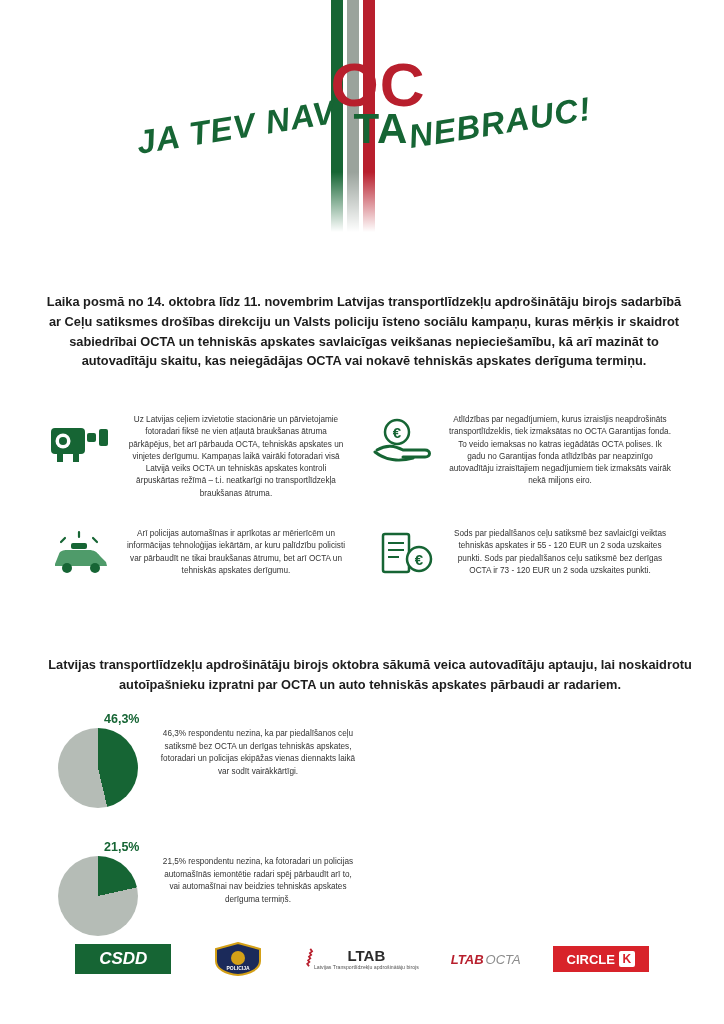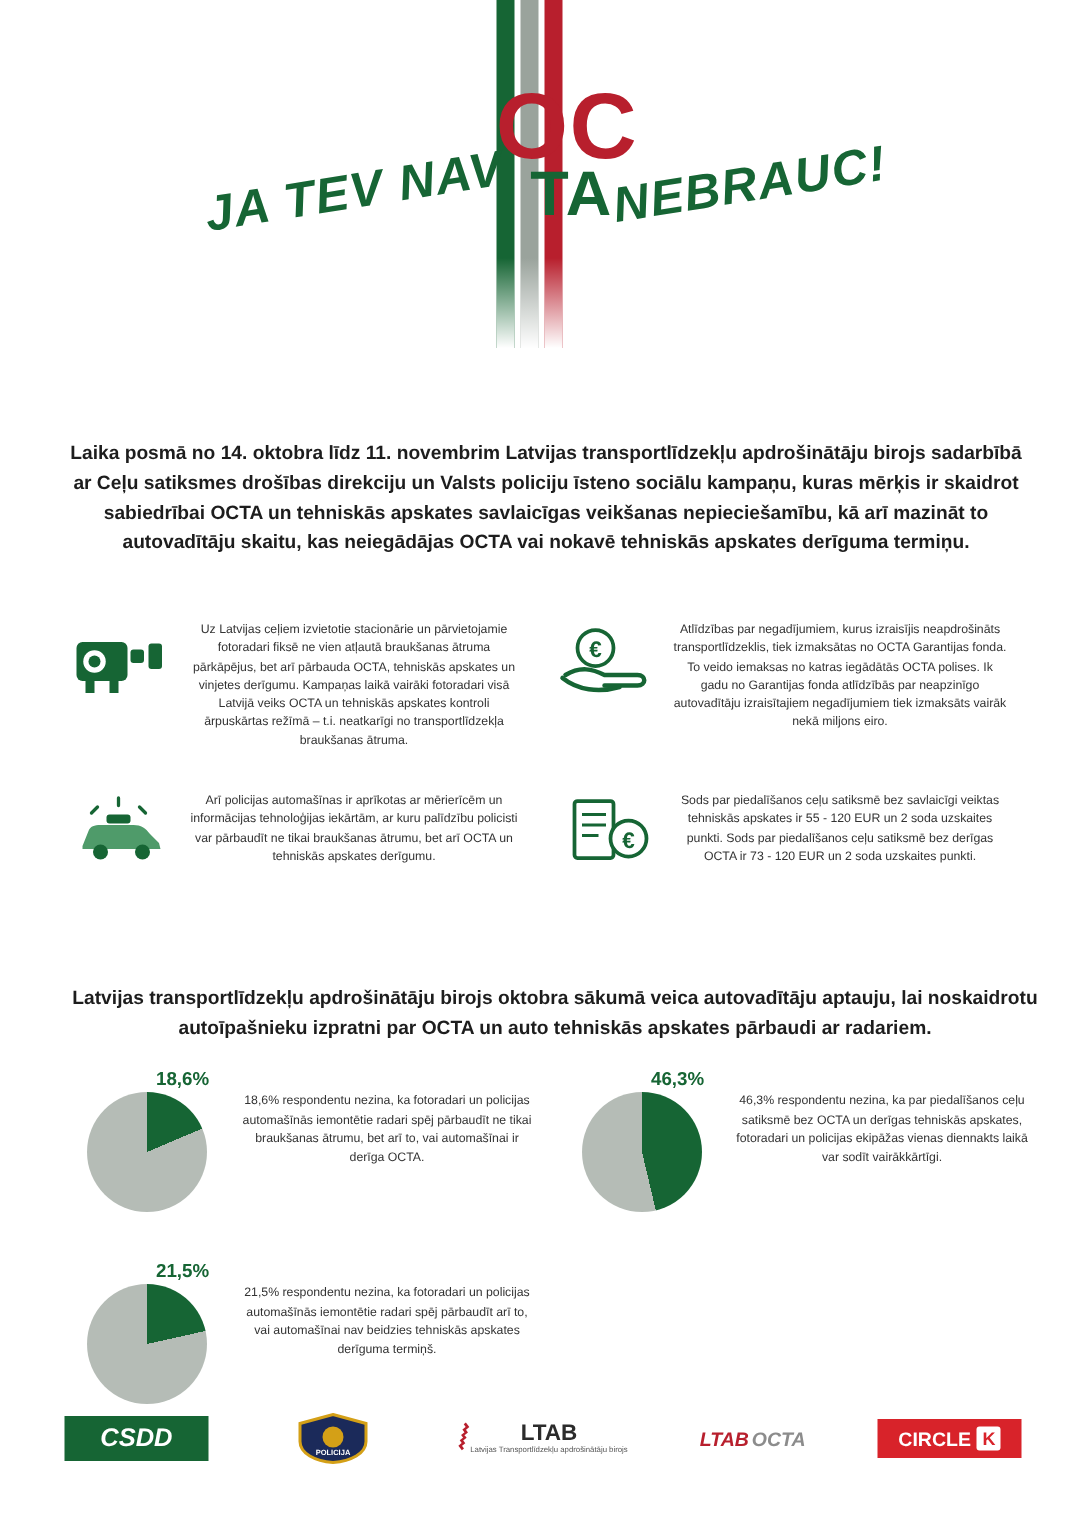--- a/index.html
+++ b/index.html
@@ -63,35 +63,35 @@
   .crow { display: flex; }
   .crow + .crow { margin-top: 28px; }
   .ccell { width: 330px; display: flex; align-items: flex-start; }
   .pie-wrap { width: 120px; min-width: 120px; position: relative; height: 100px; }
   .pie { width: 80px; height: 80px; border-radius: 50%; position: absolute; left: 18px; top: 16px; }
   .pct { position: absolute; left: 64px; top: 0px; font-size: 12.5px; font-weight: bold; color: #166534; }
   .ctext { font-size: 8.2px; line-height: 1.55; color: #333; padding-top: 16px; width: 196px; }
 
   
   .logos { position: absolute; left: 0; top: 942px; width: 724px;
-           display: flex; justify-content: center; align-items: center; gap: 48px; }
+           display: flex; justify-content: center; align-items: center; gap: 32px; }
   .logo { display: flex; align-items: center; justify-content: center; }
 
   .logo-csdd { background: #166534; color: #fff; width: 96px; height: 30px;
                font-size: 17px; font-weight: bold; letter-spacing: 0px;
                display: flex; align-items: center; justify-content: center; font-style: italic; }
   .logo-pol { width: 70px; height: 34px; display: flex; align-items: center; justify-content: center; }
   .logo-ltab { display: flex; align-items: center; gap: 4px; }
   .logo-ltab .mark { color: #b81f2d; font-size: 22px; font-weight: bold; font-style: italic; }
   .logo-ltab .txt { line-height: 1.05; }
   .logo-ltab .txt .big { font-size: 15px; font-weight: bold; color: #2b2b2b; }
   .logo-ltab .txt .small { font-size: 5.2px; color: #555; display: block; }
   .logo-ltabocta { display: flex; align-items: center; }
   .logo-ltabocta .a { color: #b81f2d; font-size: 13px; font-weight: bold; font-style: italic; }
-  .logo-ltabocta .b { color: #8c8c8c; font-size: 13px; font-weight: bold; font-style: italic; margin-left: 2px; }
+  .logo-ltabocta .b { color: #8c8c8c; font-size: 13px; font-weight: normal; font-style: italic; margin-left: 2px; }
   .logo-circle { background: #d8232a; color: #fff; width: 96px; height: 26px;
                  display: flex; align-items: center; justify-content: center;
                  font-size: 13px; font-weight: bold; gap: 4px; }
   .logo-circle .k { background: #fff; color: #d8232a; width: 16px; height: 16px;
                     display: inline-flex; align-items: center; justify-content: center;
                     border-radius: 2px; font-size: 12px; }
 </style>
 </head>
 <body>
 
@@ -181,27 +181,20 @@
         <div class="ftext">Sods par piedalīšanos ceļu satiksmē bez savlaicīgi veiktas tehniskās apskates ir 55 - 120 EUR un 2 soda uzskaites punkti. Sods par piedalīšanos ceļu satiksmē bez derīgas OCTA ir 73 - 120 EUR un 2 soda uzskaites punkti.</div>
       </div>
     </div>
   </div>
 
   <p class="survey-head">Latvijas transportlīdzekļu apdrošinātāju birojs oktobra sākumā veica autovadītāju aptauju, lai noskaidrotu autoīpašnieku izpratni par OCTA un auto tehniskās apskates pārbaudi ar radariem.</p>
 
   <div class="charts">
 
     <div class="crow">
-      <div class="ccell">
-        <div class="pie-wrap">
-          <div class="pie" style="background: conic-gradient(#166534 0 18.6%, #b5bcb6 18.6% 100%);"></div>
-          <div class="pct">18,6%</div>
-        </div>
-        <div class="ctext">18,6% respondentu nezina, ka fotoradari un policijas automašīnās iemontētie radari spēj pārbaudīt ne tikai braukšanas ātrumu, bet arī to, vai automašīnai ir derīga OCTA.</div>
-      </div>
 
       <div class="ccell">
         <div class="pie-wrap">
           <div class="pie" style="background: conic-gradient(#166534 0 46.3%, #b5bcb6 46.3% 100%);"></div>
           <div class="pct">46,3%</div>
         </div>
         <div class="ctext">46,3% respondentu nezina, ka par piedalīšanos ceļu satiksmē bez OCTA un derīgas tehniskās apskates, fotoradari un policijas ekipāžas vienas diennakts laikā var sodīt vairākkārtīgi.</div>
       </div>
     </div>
 

